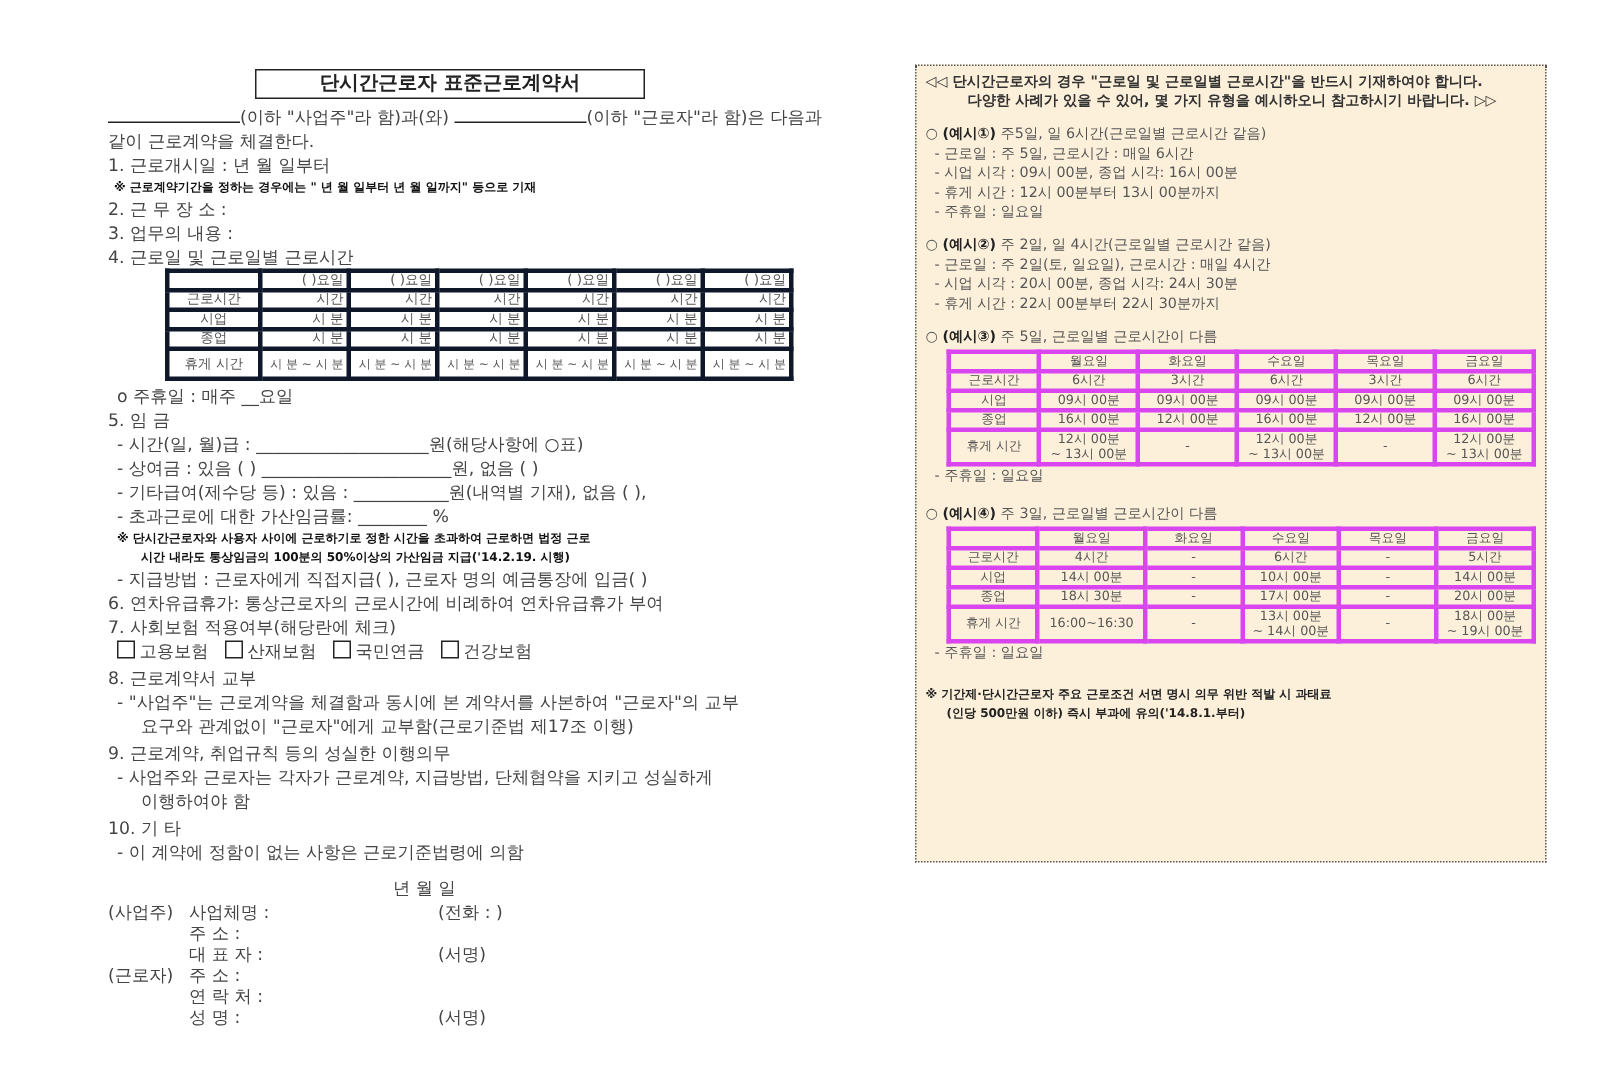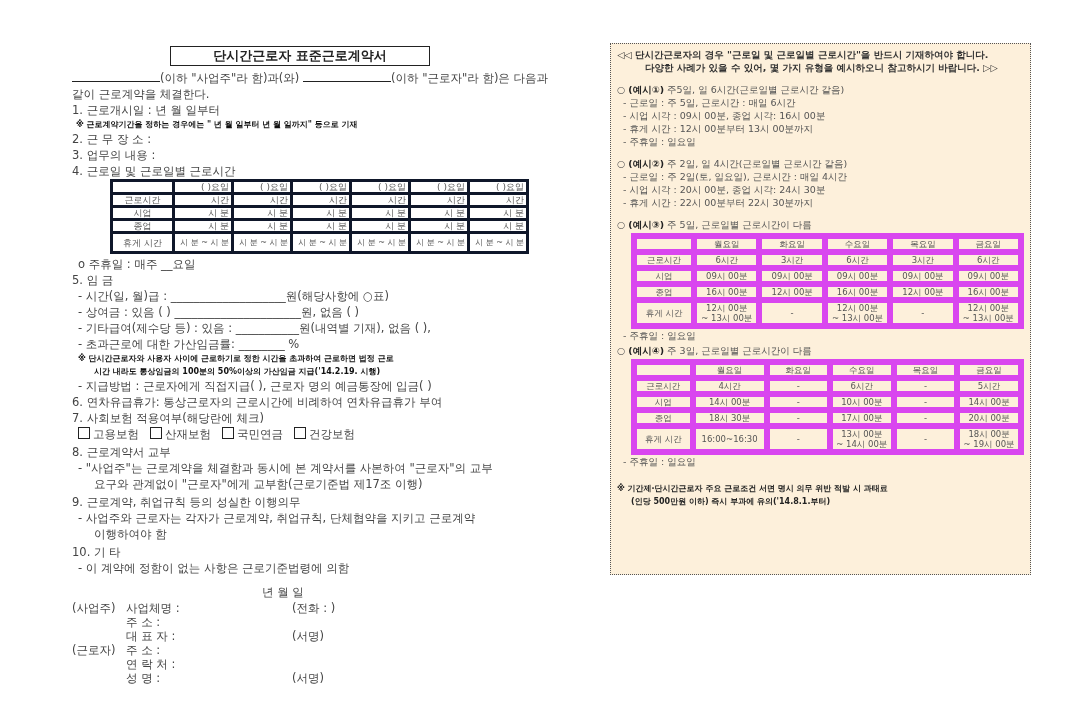--- a/index.html
+++ b/index.html
@@ -19,21 +19,21 @@
   table.wt td.c { width:52px; text-align:right; }
   .chk { display:inline-block; width:10px; height:10px; border:1.3px solid #222; vertical-align:-1px; margin-right:3px; }
   .sig { position:relative; height:14px; }
   .right { position:absolute; left:610px; top:43px; width:421px; height:532px; background:#fdf0db;
            border:1.5px dotted #555; font-size:9.5px; line-height:13px; color:#555; box-sizing:border-box; padding:4px 6px; }
   .right .hdr { font-weight:bold; color:#333; font-size:9.5px; }
   .right .ex { margin-top:9px; }
   .right .ex-t b { color:#222; }
   .right .d { padding-left:6px; }
   table.et { border-collapse:collapse; margin-left:14px; font-size:8.5px; line-height:10px; color:#555; text-align:center; margin-top:2px; }
-  table.et td { border:6px solid #d946ef; padding:0 2px; }
+  table.et td { border:3px solid #d946ef; padding:0 2px; }
   table.et td.h { width:60px; }
   table.et td.v { width:66px; }
   .foot { font-size:8px; font-weight:bold; color:#222; margin-top:14px; line-height:13px; }
 </style>
 </head>
 <body>
 
 <div class="left">
   <div class="title-box">단시간근로자 표준근로계약서</div>
   <div class="l" style="margin-top:3px;">
@@ -111,21 +111,21 @@
   <div class="l indent">
     <span class="chk"></span><span>고용보험</span>&nbsp;&nbsp;
     <span class="chk"></span><span>산재보험</span>&nbsp;&nbsp;
     <span class="chk"></span><span>국민연금</span>&nbsp;&nbsp;
     <span class="chk"></span><span>건강보험</span>
   </div>
   <div class="l" style="margin-top:2px;">8. 근로계약서 교부</div>
   <div class="l indent">- "사업주"는 근로계약을 체결함과 동시에 본 계약서를 사본하여 "근로자"의 교부</div>
   <div class="l indent2">요구와 관계없이 "근로자"에게 교부함(근로기준법 제17조 이행)</div>
   <div class="l" style="margin-top:2px;">9. 근로계약, 취업규칙 등의 성실한 이행의무</div>
-  <div class="l indent">- 사업주와 근로자는 각자가 근로계약, 취업규칙, 단체협약을 지키고 근로계약</div>
+  <div class="l indent">- 사업주와 근로자는 각자가 근로계약, 지급방법, 단체협약을 지키고 성실하게</div>
   <div class="l indent2">이행하여야 함</div>
   <div class="l" style="margin-top:2px;">10. 기   타</div>
   <div class="l indent">- 이 계약에 정함이 없는 사항은 근로기준법령에 의함</div>
 
   <div class="l" style="margin-top:8px; padding-left:190px;">년        월        일</div>
   <div class="sig">
     <span style="position:absolute;left:0;">(사업주)</span>
     <span style="position:absolute;left:54px;">사업체명 :</span>
     <span style="position:absolute;left:220px;">(전화 :                              )</span>
   </div>
@@ -209,21 +209,21 @@
 ~ 13시 00분</td><td>-</td>
         <td>12시 00분
 ~ 13시 00분</td><td>-</td>
         <td>12시 00분
 ~ 13시 00분</td></tr>
     </tbody>
       </table>
     <div class="l d">- 주휴일 : 일요일</div>
   </div>
 
-  <div class="ex" style="margin-top:2px;">
+  <div class="ex" style="margin-top:12px;">
     <div class="l ex-t">○ <b>(예시④)</b> <span>주 3일, 근로일별 근로시간이 다름</span></div>
     <table class="et">
       <tbody>
           <tr>
             <td class="h"></td>
         <td class="v">월요일</td>
             <td class="v">화요일</td>
         <td class="v">수요일</td>
             <td class="v">목요일</td>
         <td class="v">금요일</td>

